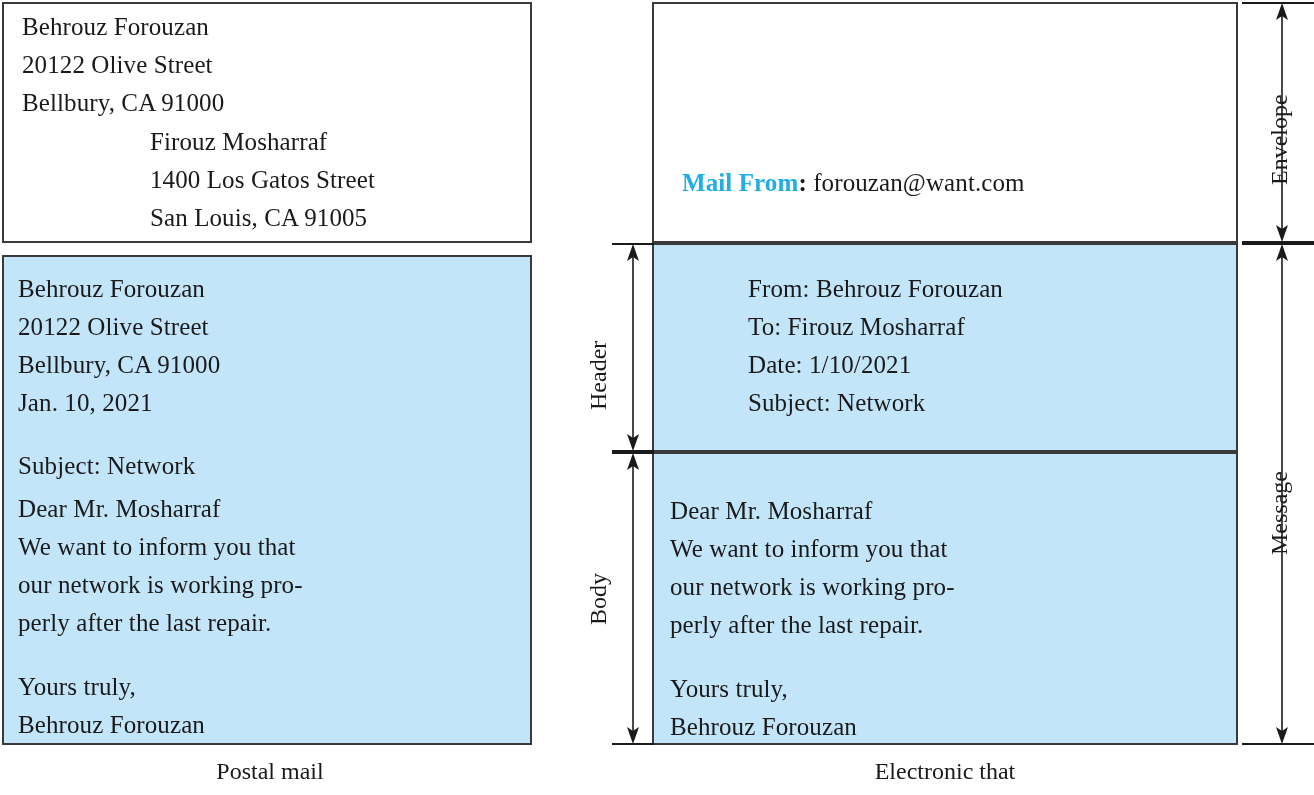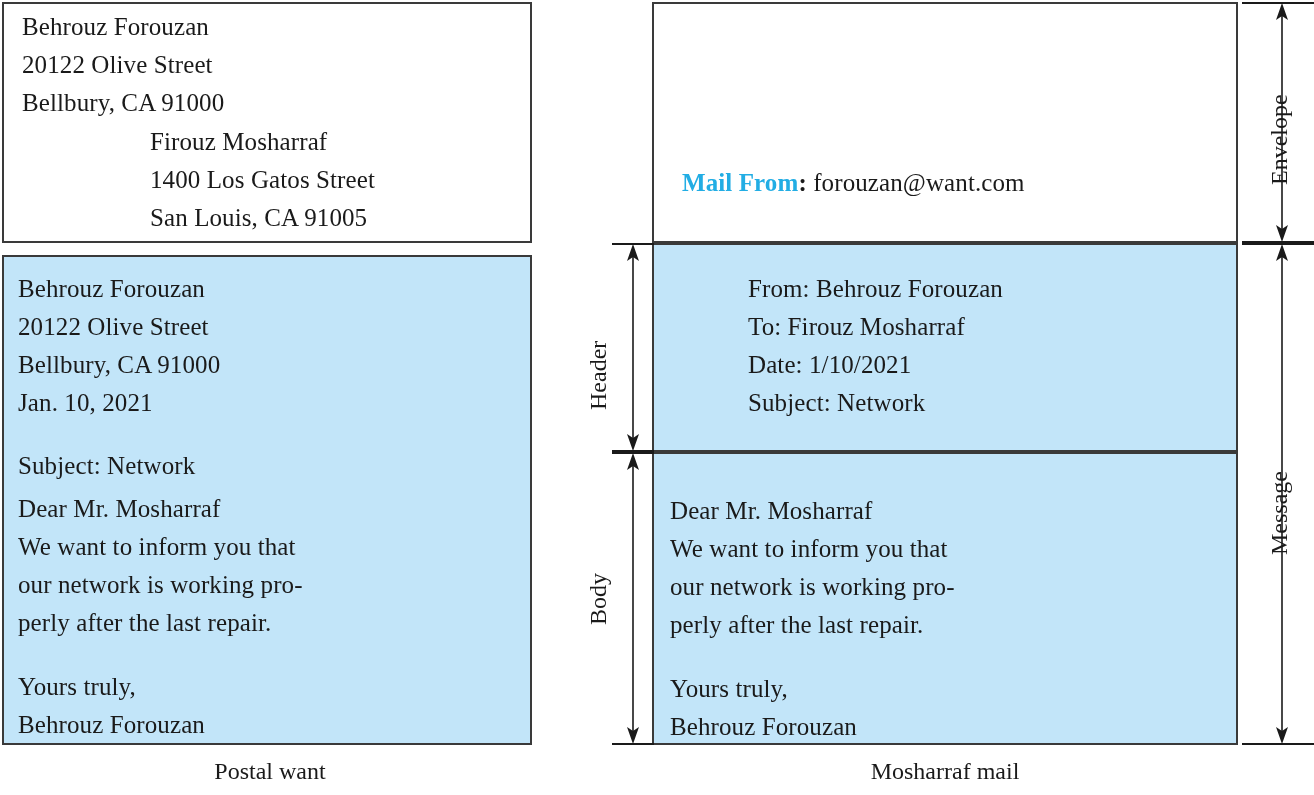--- a/index.html
+++ b/index.html
@@ -205,17 +205,17 @@
       <line x1="0" y1="6" x2="0" y2="496" stroke="#1a1a1a" stroke-width="1.6"></line>
       <path d="M0 1 L-6 18 L0 14 L6 18 Z" fill="#1a1a1a"></path>
       <path d="M0 501 L-6 484 L0 488 L6 484 Z" fill="#1a1a1a"></path>
     </svg>
   </div>
 
   <div class="vlabel" id="label-envelope">Envelope</div>
 
   <div class="vlabel" id="label-message">Message</div>
 
-  <div class="caption" id="caption-postal">Postal want</div>
-
-  <div class="caption" id="caption-electronic">Mosharraf mail</div>
+  <div class="caption" id="caption-postal">Postal mail</div>
+
+  <div class="caption" id="caption-electronic">Electronic that</div>
 
 </div>
 
 </body></html>

